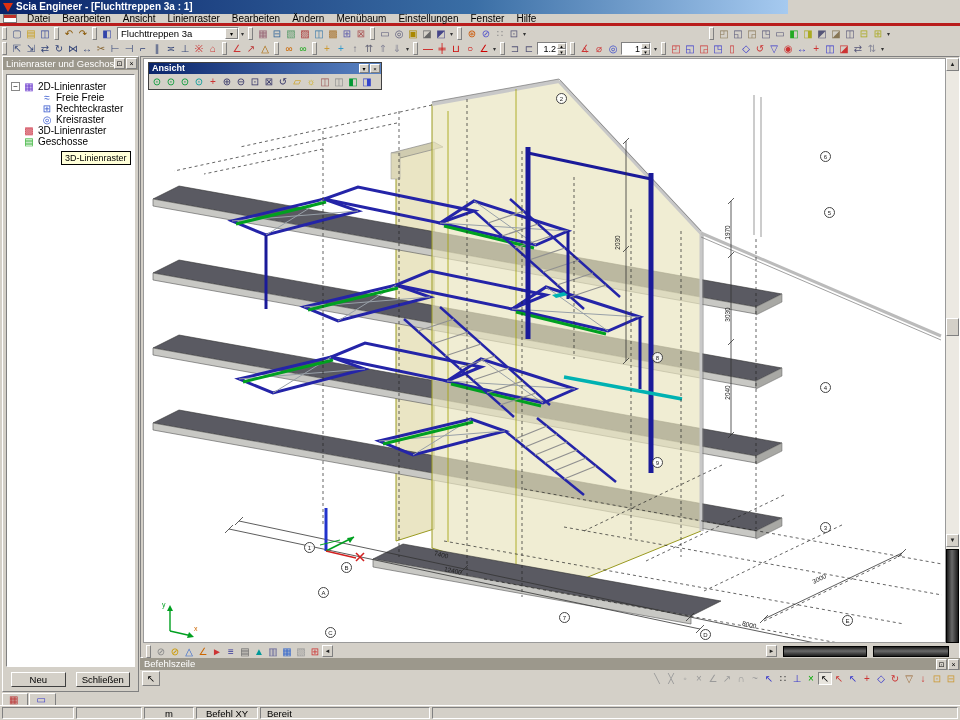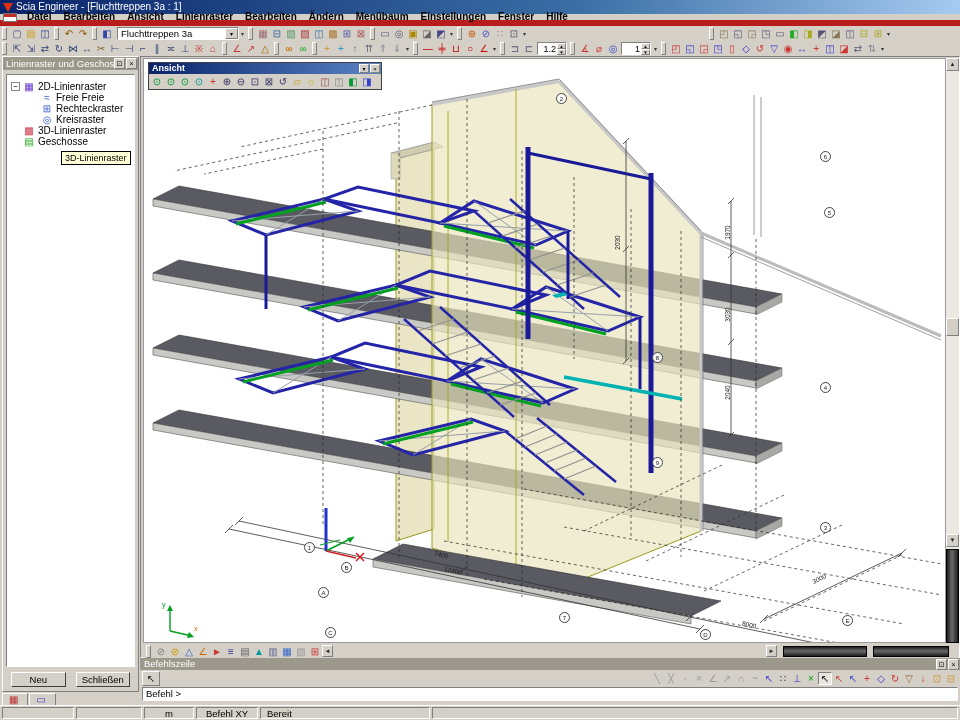--- a/index.html
+++ b/index.html
@@ -1,24 +1,24 @@
 <!DOCTYPE html>
 <html><head>
 <meta charset="utf-8">
 <style>
   html,body{margin:0;padding:0;background:#555;}
   .win{position:relative;width:960px;height:720px;background:#d4d0c8;overflow:hidden;
        font-family:"Liberation Sans",sans-serif;font-size:10px;color:#000;}
   .win *{box-sizing:border-box;}
   
-  .titlebar{position:absolute;left:0;top:0;width:960px;height:14px;
+  .titlebar{position:absolute;left:0;top:0;width:788px;height:14px;
     background:linear-gradient(90deg,#0a246a,#3a6ea5 60%,#a6caf0);color:#fff;
-    font-weight:normal;font-size:10px;line-height:14px;padding-left:3px;display:flex;align-items:center;gap:3px;}
+    font-weight:bold;font-size:10px;line-height:14px;padding-left:3px;display:flex;align-items:center;gap:3px;}
   .applogo{width:0;height:0;border-left:5px solid transparent;border-right:5px solid transparent;border-top:9px solid #e03010;margin-top:1px;}
-  .menubar{position:absolute;left:0;top:14px;width:960px;height:12px;background:#d4d0c8;display:flex;align-items:center;border-bottom:6px solid #b91c1c;font-weight:bold;}
+  .menubar{position:absolute;left:0;top:14px;width:960px;height:12px;background:#d4d0c8;display:flex;align-items:center;border-bottom:3px solid #b91c1c;}
   .mdicon{width:12px;height:9px;border:1px solid #777;background:#fff;margin:0 4px 0 3px;position:relative;}
   .mdicon::before{content:"";position:absolute;left:0;top:0;width:100%;height:3px;background:#c03028;}
   .menubar span{padding:0 6px;line-height:12px;font-size:10px;}
   
   .tbar{position:absolute;left:0;width:960px;height:15px;background:#d4d0c8;display:flex;align-items:center;}
   .grp{display:flex;align-items:center;height:15px;}
   .grp::before{content:"";display:inline-block;width:3px;height:11px;margin:0 3px 0 2px;background:#d4d0c8;
     border-left:1px solid #fff;border-top:1px solid #fff;border-right:1px solid #808080;border-bottom:1px solid #808080;}
   .ticon{display:inline-block;width:14px;height:13px;line-height:12px;font-size:10px;text-align:center;
     border:1px solid #d4d0c8;background:#d4d0c8;cursor:default;overflow:hidden;}
@@ -668,21 +668,20 @@
           <span class="ticon" style="color: rgb(51, 51, 204);">↖</span>
           <span class="ticon" style="color: rgb(204, 51, 51);">+</span>
           <span class="ticon" style="color: rgb(51, 51, 204);">◇</span>
           <span class="ticon" style="color: rgb(204, 51, 51);">↻</span>
           <span class="ticon" style="color: rgb(153, 102, 51);">▽</span>
           <span class="ticon" style="color: rgb(204, 51, 51);">↓</span>
           <span class="ticon" style="color: rgb(204, 153, 51);">⊡</span>
           <span class="ticon" style="color: rgb(204, 153, 51);">⊟</span>
         </div>
     </div>
-    <div class="cmdinput">Befehl &gt;</div>
   </div>
 
   <div class="status">
     <span class="seg" style="width:72px"></span>
     <span class="seg" style="width:66px"></span>
     <span class="seg" style="width:50px">m</span>
     <span class="seg" style="width:62px">Befehl XY</span>
     <span class="seg" style="width:170px;text-align:left">Bereit</span>
     <span class="seg" style="flex:1;margin-right:2px"></span>
   </div>

